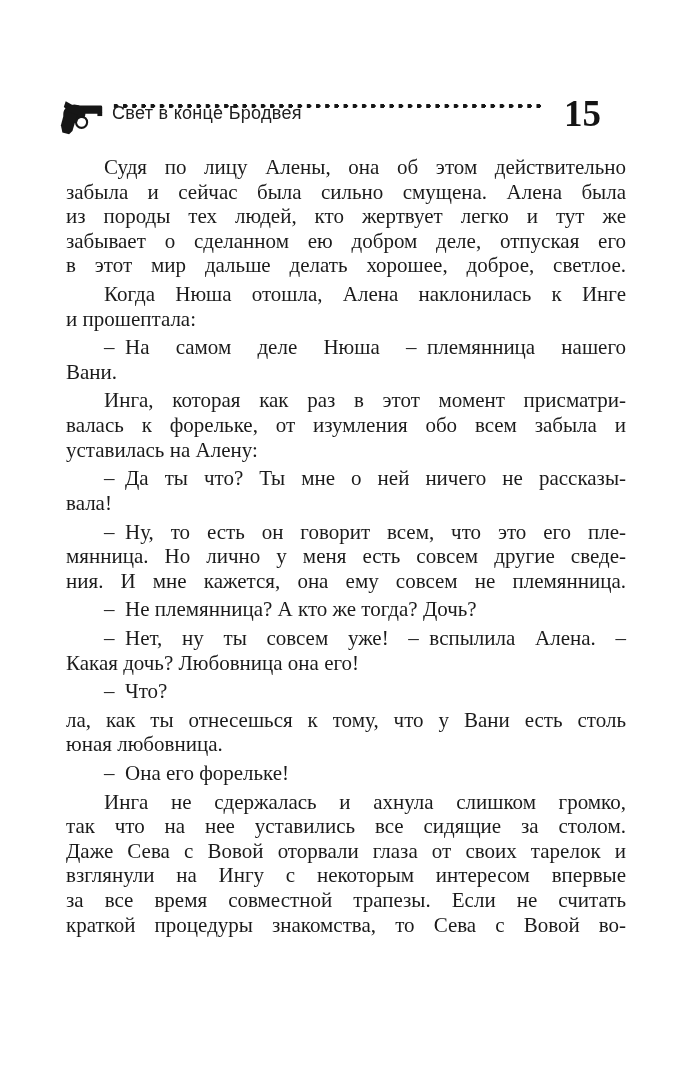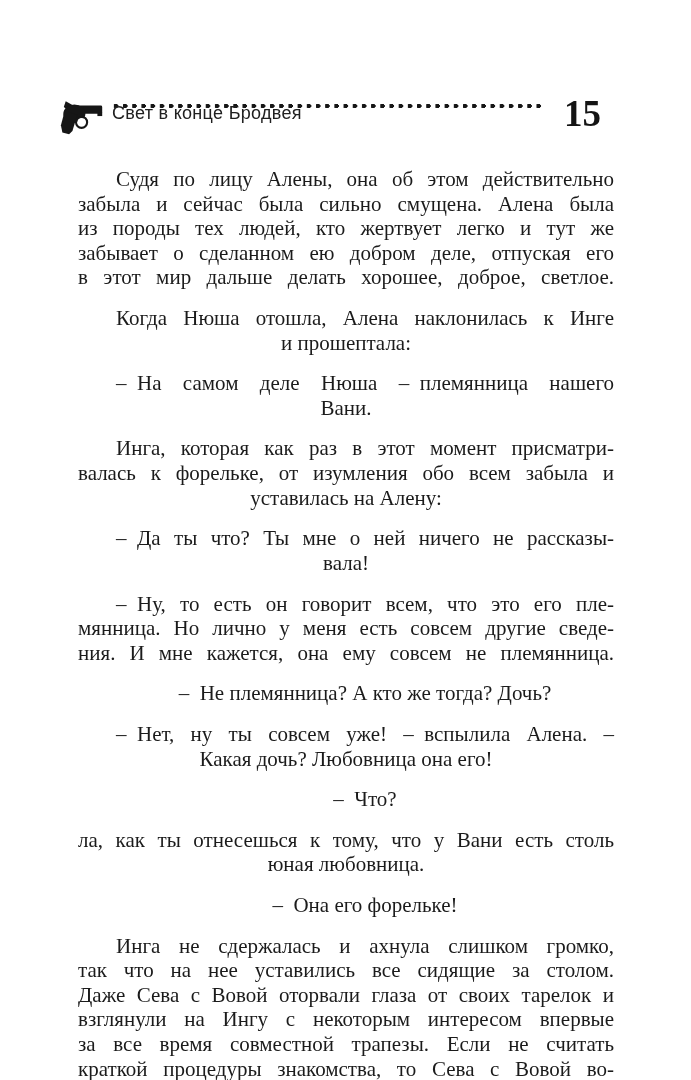--- a/index.html
+++ b/index.html
@@ -45,25 +45,25 @@
     font-weight:700;
     color:#141414;
     margin-left:12px;
   }
   
   .text-block{
     position:absolute;left:62px;top:151px;width:568px;
     font-size:21px;
     line-height:24.62px;
   }
-  .para{margin:16px;padding:0;}
+  .para{margin:4px;padding:0;}
   .line{
     height:24.62px;
     overflow:visible;
-    text-align:center;
+    text-align:left;
     white-space:nowrap;
   }
   .line.fill{
     white-space:normal;
     text-align:justify;
     text-align-last:justify;
   }
   .line.first{
     padding-left:38px;
   }

